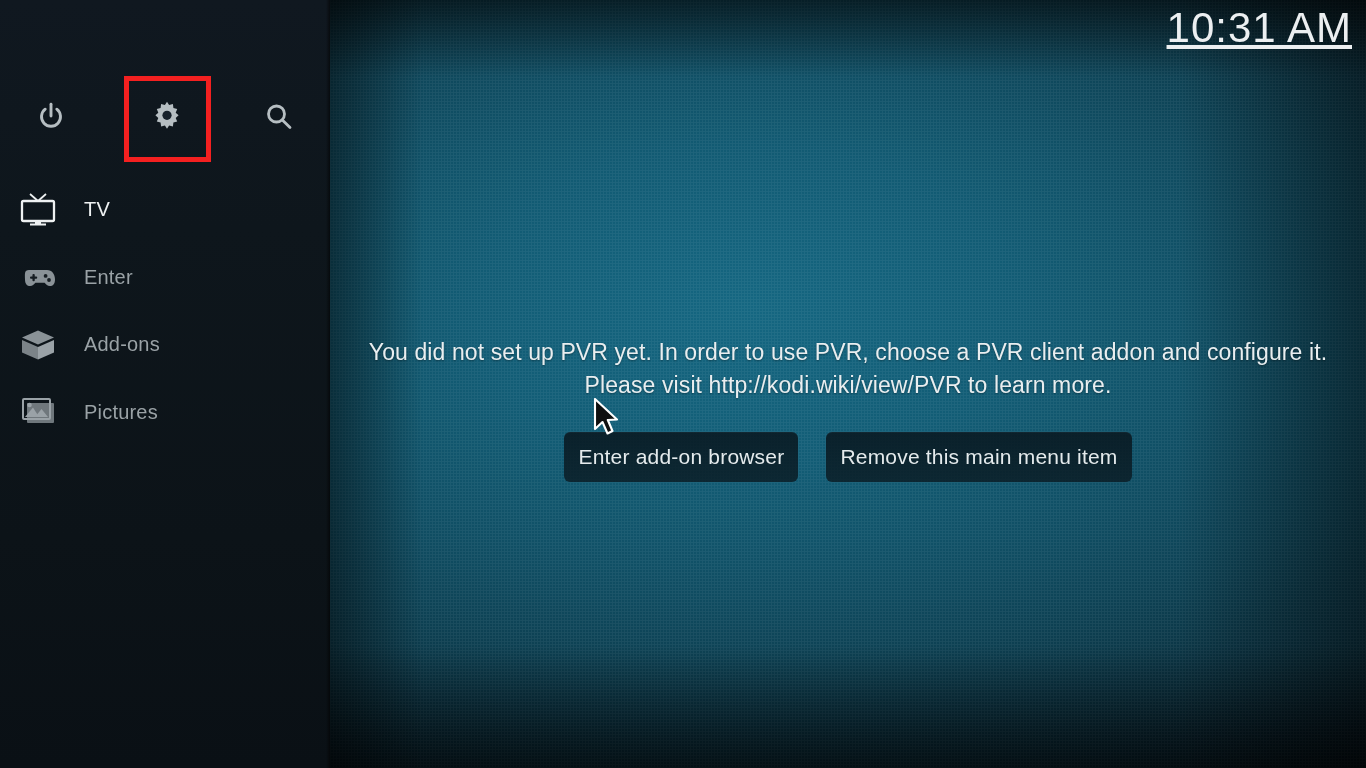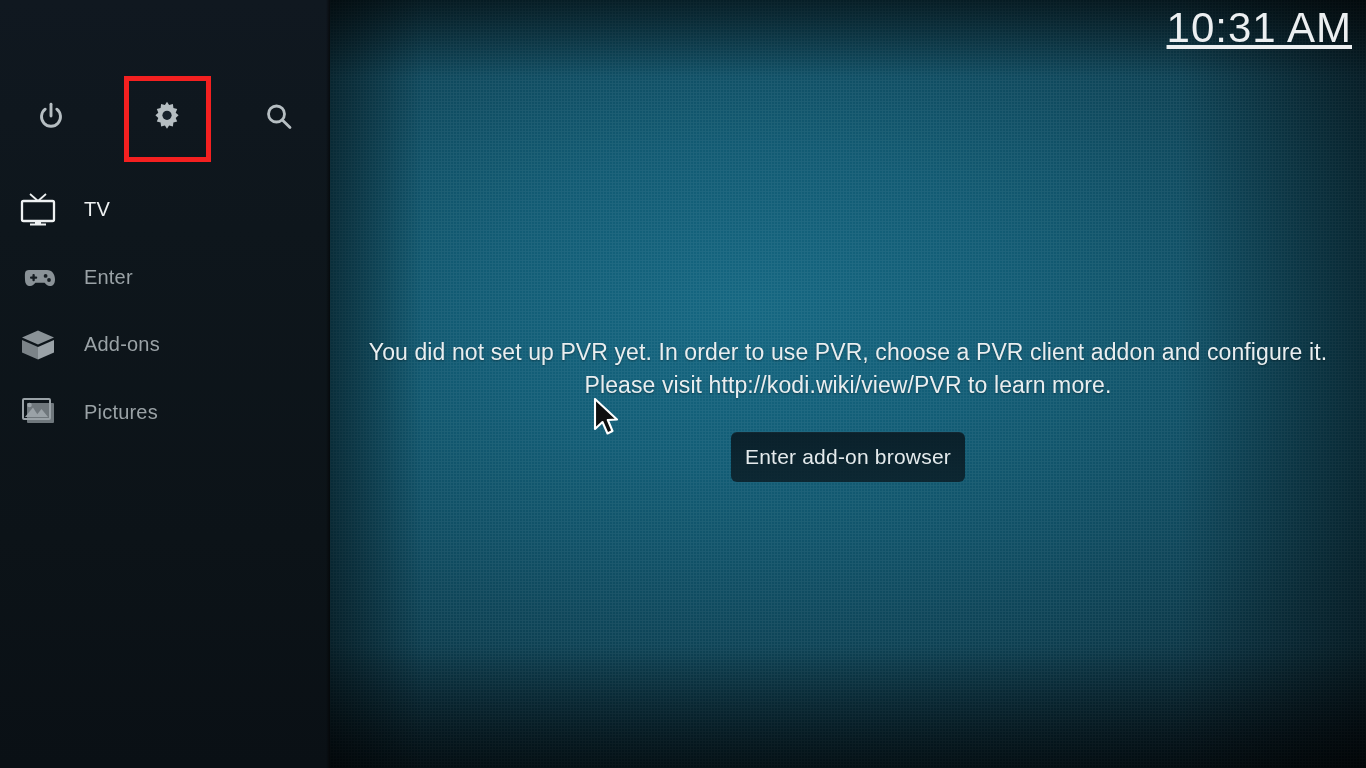--- a/index.html
+++ b/index.html
@@ -245,20 +245,21 @@
 
   </div>
   <div class="sidebar-edge"></div>
 
   <div class="clock">10:31 AM</div>
 
   <div class="message">You did not set up PVR yet. In order to use PVR, choose a PVR client addon and configure it. Please visit http://kodi.wiki/view/PVR to learn more.</div>
 
   <div class="buttons">
     <div class="btn">Enter add-on browser</div>
+    <div class="btn">Remove this main menu item</div>
   </div>
 
   <div class="cursor">
     <svg width="30" height="44" viewBox="0 0 30 44">
       <polygon points="2,1 2,31 9.5,24 14.5,35.5 19.5,33 14.8,22 24,21.5" fill="#101010" stroke="#ffffff" stroke-width="2.1" stroke-linejoin="round"></polygon>
     </svg>
   </div>
 
 </div>
 

